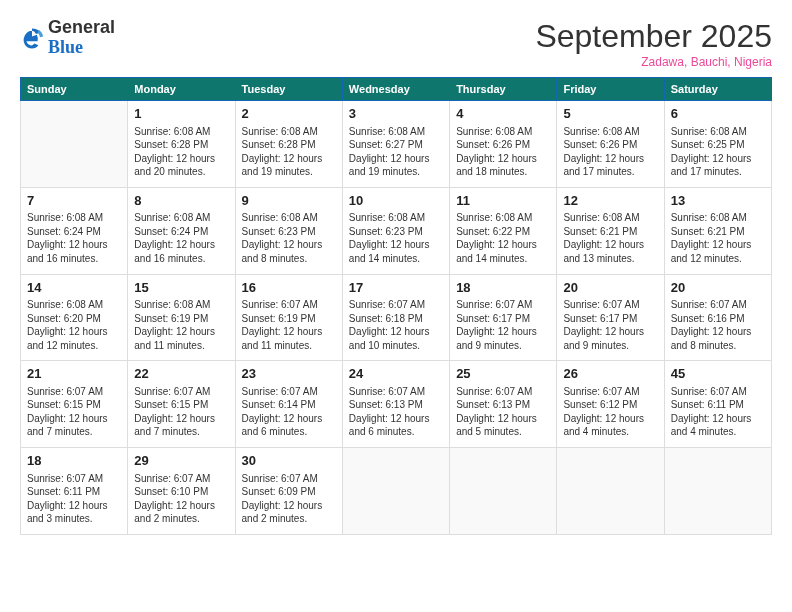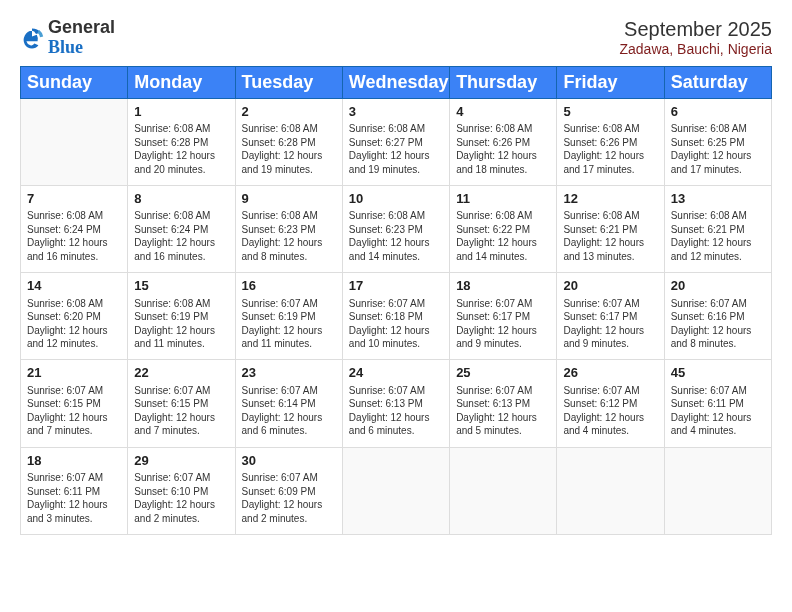--- a/index.html
+++ b/index.html
@@ -36,41 +36,41 @@
     .logo-general { color: #333; }
     .logo-blue { color: #1a6fc4; font-family: Liberation Serif, serif; }
     .logo-icon {
       width: 24px;
       height: 24px;
     }
     .title-block {
       text-align: right;
     }
     .month-title {
-      font-size: 20px;
+      font-size: 32px;
       color: #333;
       font-weight: normal;
     }
     .subtitle {
-      font-size: 14px;
-      color: #7f1d1d;
+      font-size: 12px;
+      color: #ec4899;
     }
     .calendar {
       flex: 1;
       border: 1px solid #ccc;
       border-collapse: collapse;
       width: 100%;
       table-layout: fixed;
     }
     .calendar th {
-      background: #3b82f6;
+      background: #0f766e;
       color: #fff;
       text-align: left;
       padding: 5px 6px;
-      font-size: 18px;
+      font-size: 11px;
       font-weight: bold;
       border: 1px solid #1565b0;
     }
     .calendar td {
       vertical-align: top;
       padding: 4px 6px;
       border: 1px solid #ddd;
       font-size: 10px;
       color: #333;
       line-height: 1.35;

